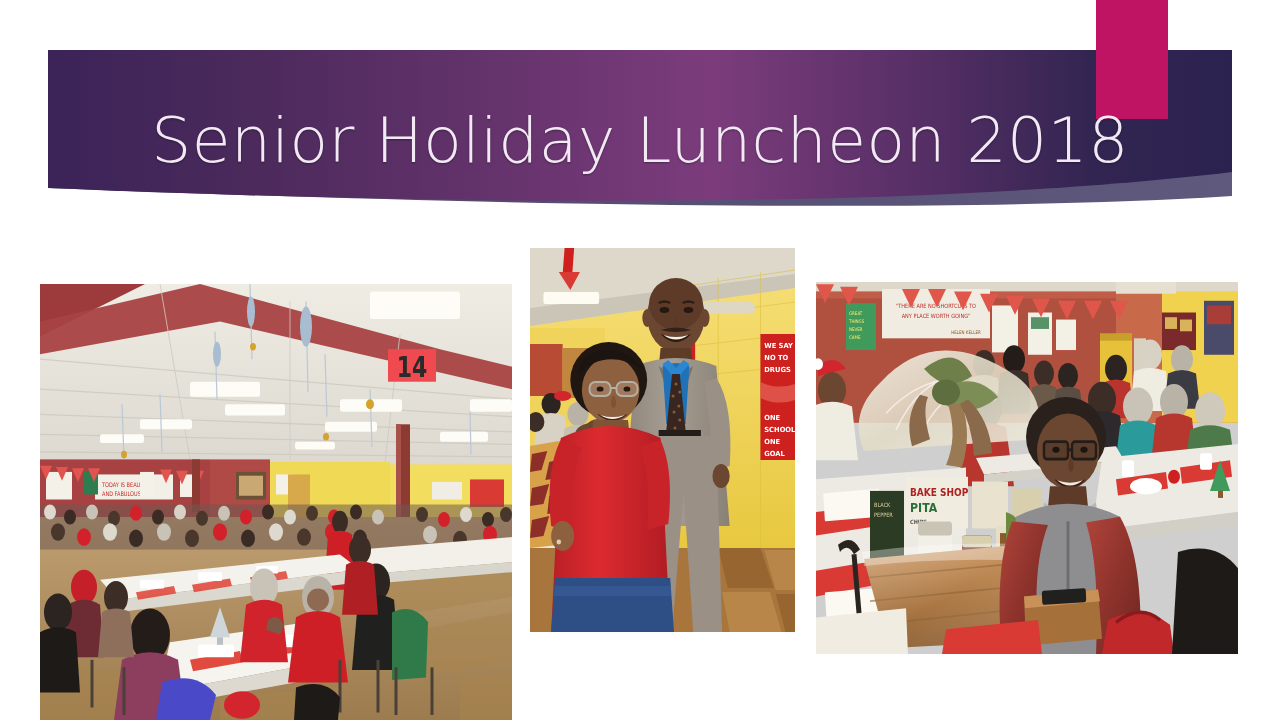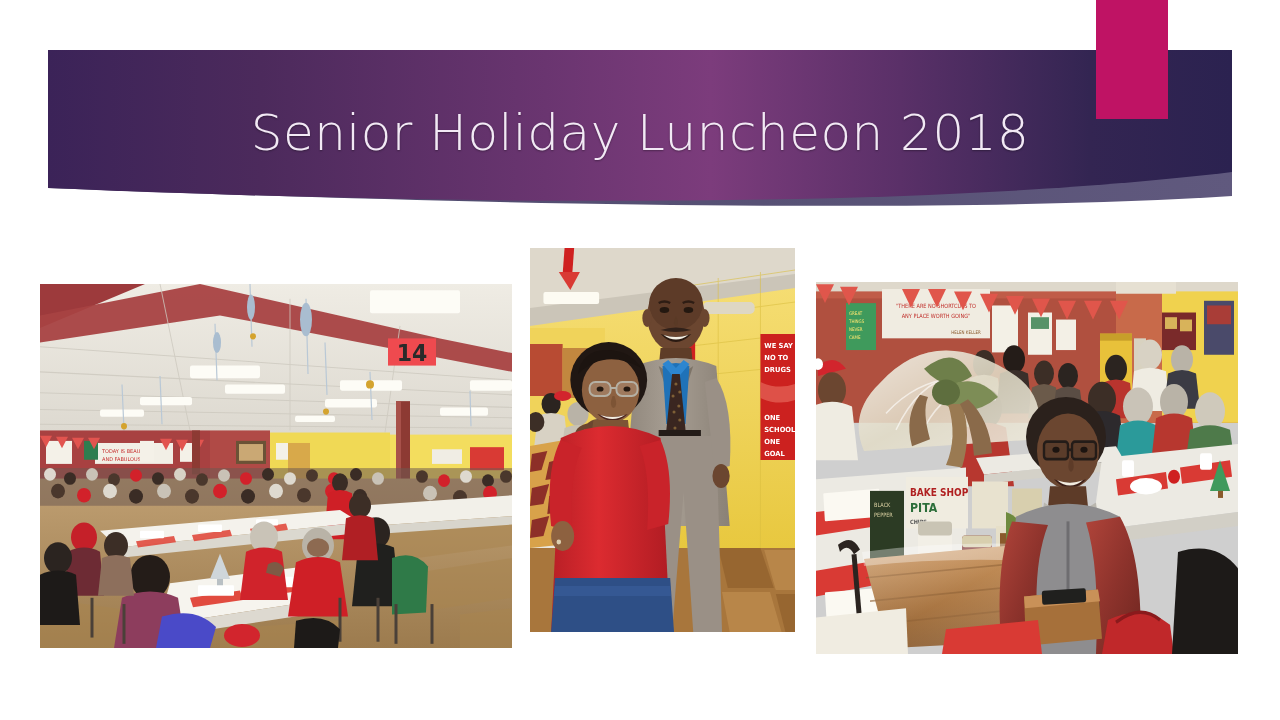--- a/index.html
+++ b/index.html
@@ -36,36 +36,36 @@
   }
 
   #slide-title {
     position: absolute;
     left: 48px;
     top: 104px;
     width: 1184px;
     text-align: center;
     font-family: "DejaVu Sans", sans-serif;
     font-weight: 300;
-    font-size: 50px;
+    font-size: 63px;
     letter-spacing: 0.5px;
     color: #f2e9f5;
     white-space: nowrap;
     text-shadow: 0 1px 2px rgba(0,0,0,0.35);
   }
 
   
   .photo {
     position: absolute;
     overflow: hidden;
     background: #cfcfcf;
   }
   .photo svg { display: block; width: 100%; height: 100%; }
 
-  #photo-hall      { left: 40px;  top: 284px; width: 472px; height: 364px; }
+  #photo-hall      { left: 40px;  top: 284px; width: 472px; height: 436px; }
   #photo-couple    { left: 530px; top: 248px; width: 265px; height: 384px; }
   #photo-basket    { left: 816px; top: 282px; width: 422px; height: 372px; }
 </style>
 </head>
 <body>
 
 <div id="slide">
 
   <div id="title-banner">
     <svg viewBox="0 0 1280 232" xmlns="http://www.w3.org/2000/svg" preserveAspectRatio="none">

